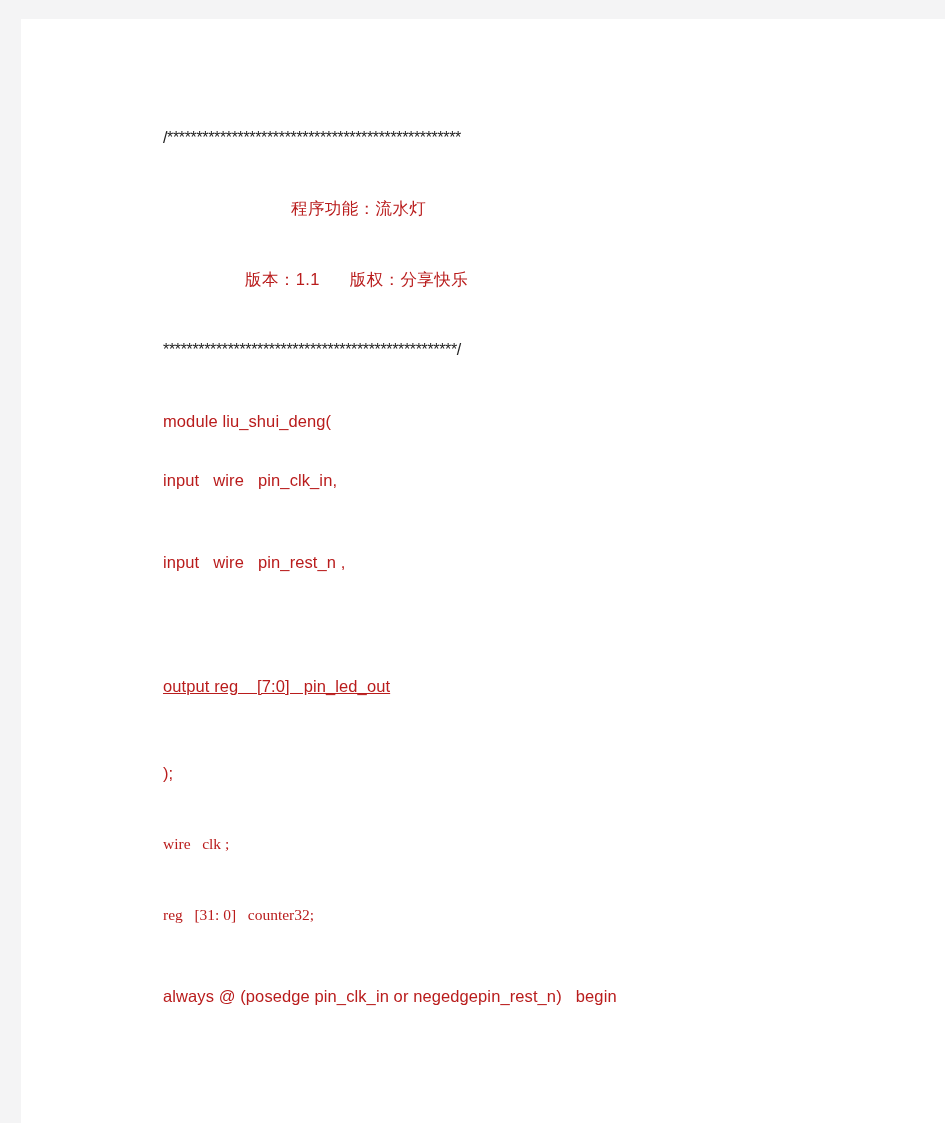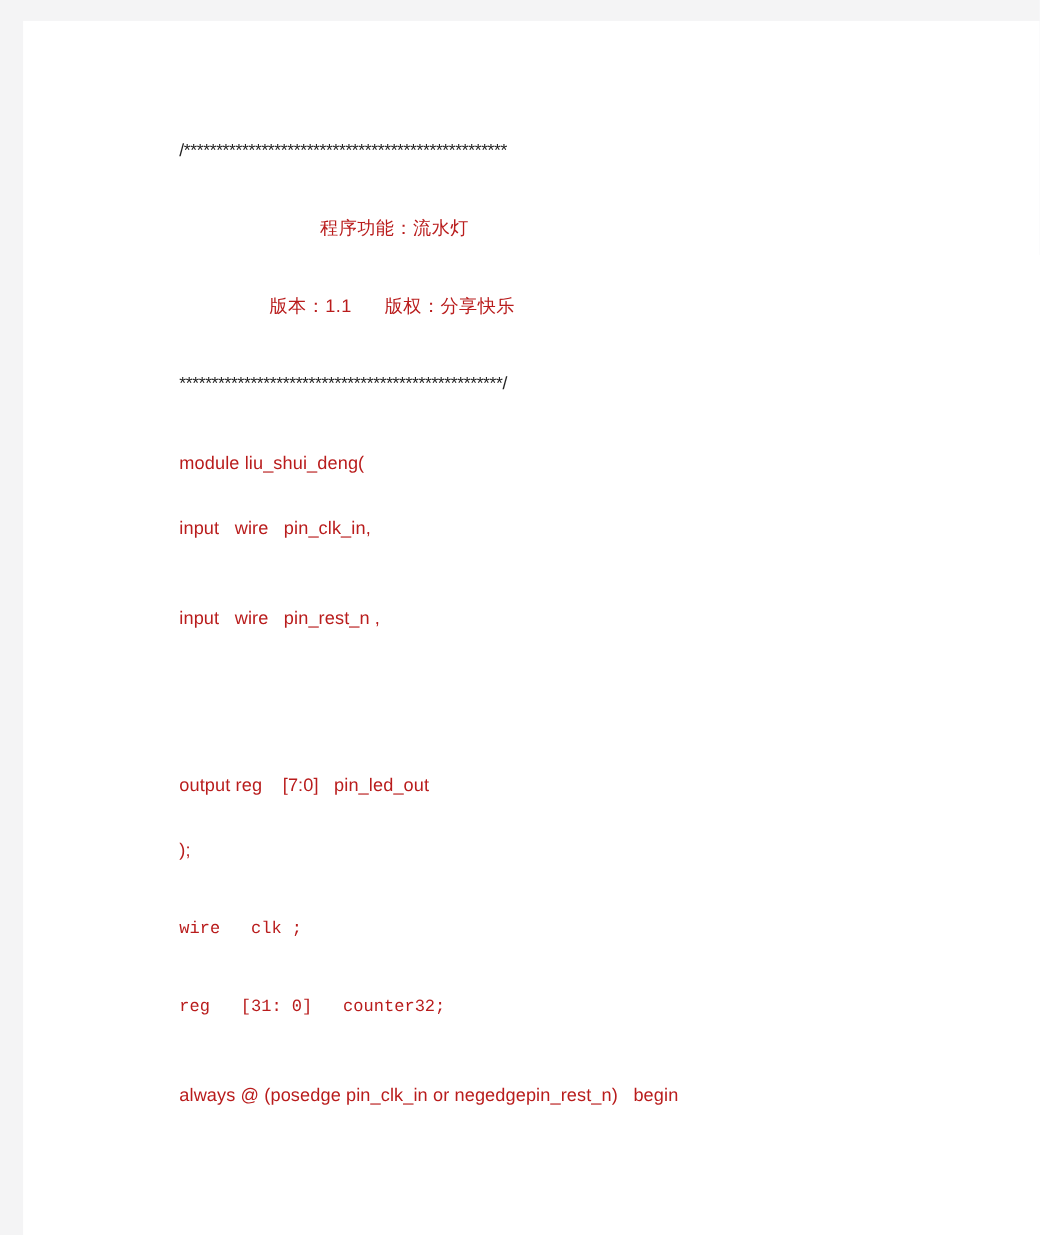--- a/index.html
+++ b/index.html
@@ -62,38 +62,38 @@
   }
 
   
   .code-line.cjk {
     font-size: 16.5px;
     letter-spacing: 0.4px;
   }
 
   
   .code-line.alt-face {
-    font-family: Liberation Mono, monospace;
+    font-family: Liberation Serif, serif;
     font-size: 15.5px;
     letter-spacing: 0px;
   }
 </style>
 </head>
 <body>
 
 <div class="page-canvas">
   <div class="page-sheet">
     <div class="doc-body" id="doc-body">
         <div class="code-line stars" style="top: 108px; left: 142px;">/**************************************************</div>
         <div class="code-line cjk" style="top: 178px; left: 270px;">程序功能：流水灯</div>
         <div class="code-line cjk" style="top: 249px; left: 224px;">版本：1.1      版权：分享快乐</div>
         <div class="code-line stars" style="top: 320px; left: 142px;">**************************************************/</div>
         <div class="code-line" style="top: 391px; left: 142px;">module liu_shui_deng(</div>
         <div class="code-line" style="top: 450px; left: 142px;">input   wire   pin_clk_in,</div>
         <div class="code-line" style="top: 532px; left: 142px; text-align: right;">input   wire   pin_rest_n ,</div>
-        <div class="code-line" style="top: 684px; left: 142px;">output reg    [7:0]   pin_led_out</div>
+        <div class="code-line" style="top: 656px; left: 142px; text-decoration: underline;">output reg    [7:0]   pin_led_out</div>
         <div class="code-line" style="top: 743px; left: 142px;">);</div>
         <div class="code-line alt-face" style="top: 814px; left: 142px;">wire   clk ;</div>
         <div class="code-line alt-face" style="top: 885px; left: 142px;">reg   [31: 0]   counter32;</div>
         <div class="code-line" style="top: 955px; left: 142px; margin-top: 11px;">always @ (posedge pin_clk_in or negedgepin_rest_n)   begin</div>
       </div>
   </div>
 </div>
 
 </body></html>

